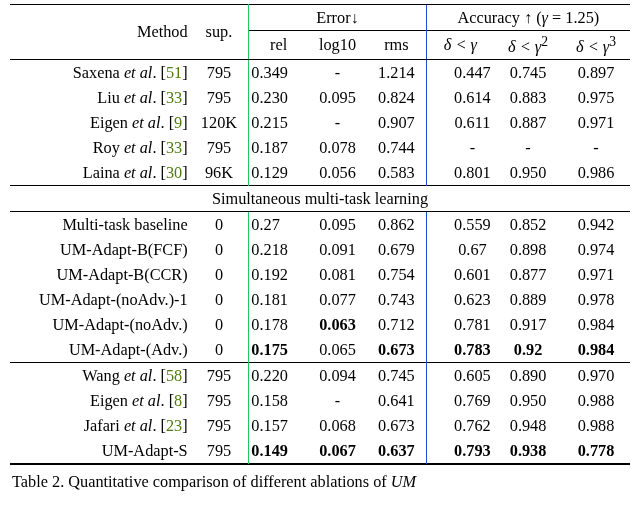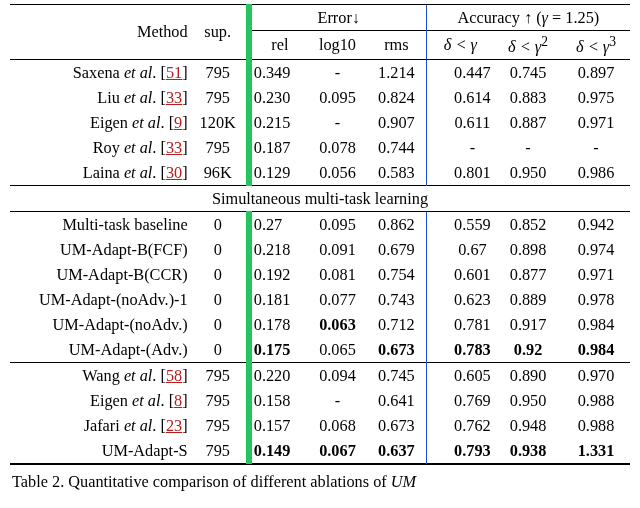--- a/index.html
+++ b/index.html
@@ -35,25 +35,25 @@
   .col-rel    { width: 54px;  text-align: left; }
   .col-log    { width: 54px;  text-align: center; }
   .col-rms    { width: 54px;  text-align: center; }
   .col-d1     { width: 62px;  text-align: center; padding-left: 26px; }
   .col-d2     { width: 62px;  text-align: center; }
   .col-d3     { width: 62px;  text-align: center; }
 
   
   .bt { border-top: 1px solid #000; }
   .bb { border-bottom: 1px solid #000; }
-  .br-sup { border-right: 6px solid #22c55e; }
+  .br-sup { border-right: 1px solid #22c55e; }
   .bl-acc { border-left: 1px solid #1d4ed8; }
 
   .bold { font-weight: bold; }
-  .cite { color: #b91c1c; text-decoration: underline; }
+  .cite { color: #4d7c0f; }
   .section-row td {
     text-align: center;
   }
   .caption {
     margin-top: 6px;
     padding: 0 2px 0 2px;
   }
   .ital { font-style: italic; }
 </style>
 </head>
@@ -257,21 +257,21 @@
           <td class="col-d3">0.988</td>
         </tr>
         <tr>
           <td class="col-method">UM-Adapt-S</td>
           <td class="col-sup br-sup">795</td>
           <td class="col-rel"><span class="bold">0.149</span></td>
           <td class="col-log"><span class="bold">0.067</span></td>
           <td class="col-rms"><span class="bold">0.637</span></td>
           <td class="col-d1 bl-acc"><span class="bold">0.793</span></td>
           <td class="col-d2"><span class="bold">0.938</span></td>
-          <td class="col-d3"><span class="bold">1.331</span></td>
+          <td class="col-d3"><span class="bold">0.778</span></td>
         </tr>
       </tbody>
 
   <tbody>
         <tr>
           <td colspan="8" class="bt" style="height:0;padding:0;line-height:0;"></td>
         </tr>
   <tr>
           <td colspan="8" class="bt" style="height:0;padding:0;line-height:2px;"></td>
         </tr>

